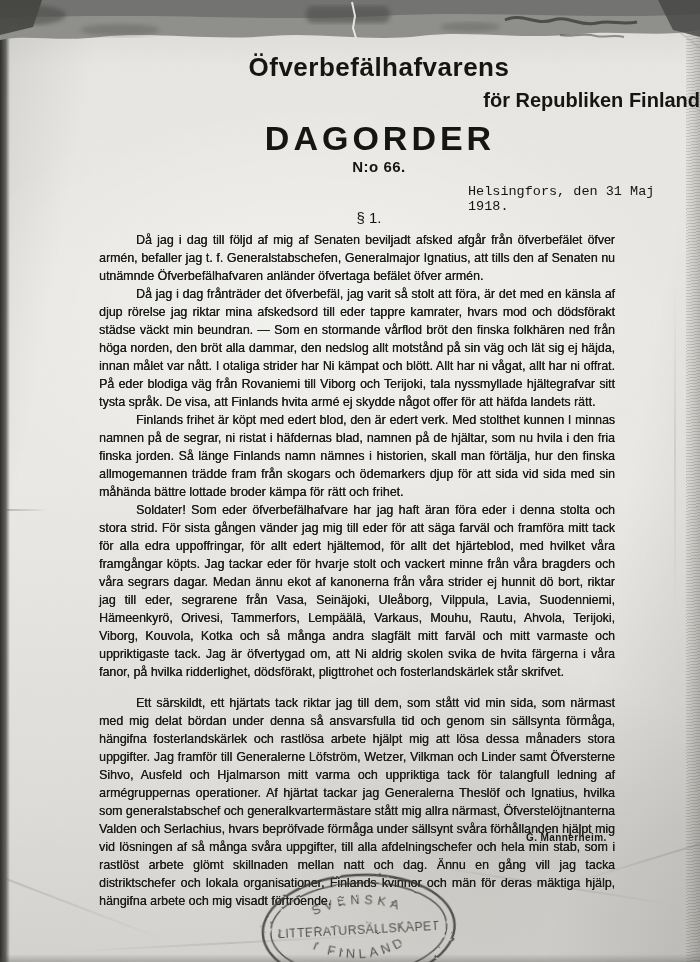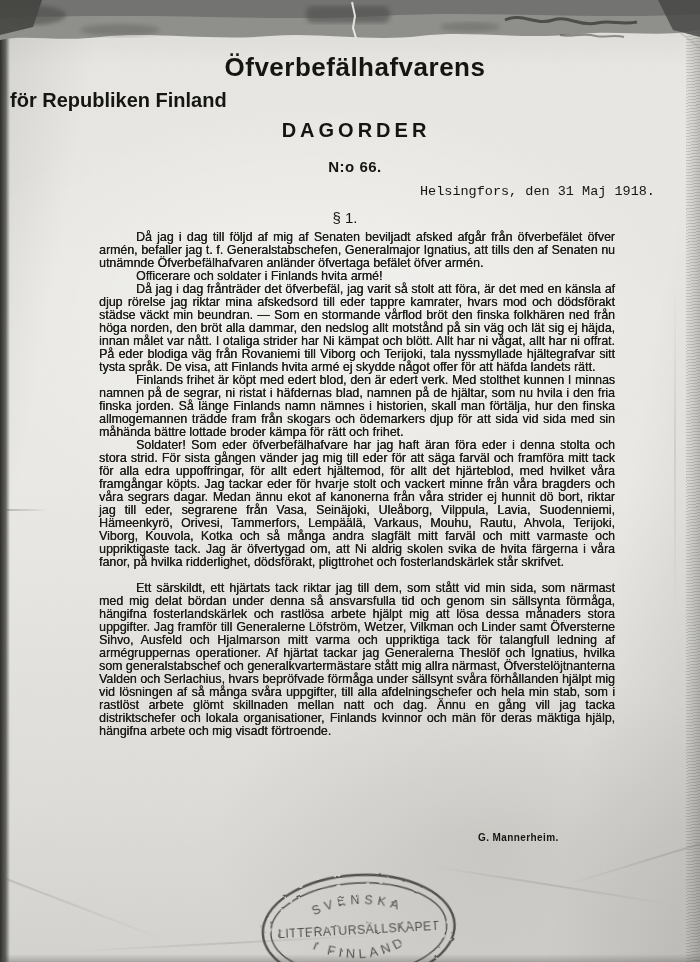--- a/index.html
+++ b/index.html
@@ -35,30 +35,30 @@
       background:linear-gradient(90deg,transparent,rgba(90,90,85,.22),transparent);}
   .c4{left:-16px;top:906px;width:190px;height:2px;transform:rotate(21deg);
       background:linear-gradient(90deg,rgba(90,90,85,.22),transparent);}
   .c5{left:70px;top:942px;width:320px;height:2px;transform:rotate(-3deg);
       background:linear-gradient(90deg,transparent,rgba(100,100,95,.18),transparent);}
   .c6{left:674px;top:280px;width:2px;height:340px;
       background:linear-gradient(180deg,transparent,rgba(70,70,66,.12),transparent);}
   .c7{left:430px;top:884px;width:240px;height:2px;transform:rotate(9deg);
       background:linear-gradient(90deg,transparent,rgba(100,100,95,.20),transparent);}
 
-  .t{position:absolute;color:#151513;}
+  .t{position:absolute;color:#151513;padding-left:48px;}
   .h1{left:10px;right:0;top:52px;text-align:center;font-size:26px;font-weight:bold;letter-spacing:.5px;}
-  .h2{left:10px;right:0;top:89px;text-align:left;font-size:20px;font-weight:bold;}
-  .h3{left:12px;right:0;top:119px;text-align:center;font-size:20px;font-weight:bold;letter-spacing:4px;}
+  .h2{left:10px;right:0;top:89px;text-align:right;font-size:20px;font-weight:bold;}
+  .h3{left:12px;right:0;top:119px;text-align:center;font-size:34px;font-weight:bold;letter-spacing:4px;}
   .h4{left:10px;right:0;top:158px;text-align:center;font-size:15px;font-weight:bold;letter-spacing:.5px;}
   .dateline{left:420px;top:184px;font-size:13.5px;font-family:Liberation Mono, monospace;}
   .section{left:0;right:10px;top:209px;text-align:center;font-size:15px;}
   .body{
     position:absolute;left:99px;top:231px;width:516px;
-    font-size:12.4px;line-height:13px;text-align:justify;color:#1c1c1a;
+    font-size:12.4px;line-height:18px;text-align:justify;color:#1c1c1a;
   }
   .body p{margin:0;text-indent:37px;text-shadow:0.25px 0 0 currentColor;}
   .body p.gap{margin-top:13px;}
   .signature{left:478px;top:832px;font-size:10px;font-weight:bold;letter-spacing:.4px;}
   .stamp{
     position:absolute;left:256px;top:872px;width:206px;height:125px;
     transform:rotate(-3deg);opacity:.85;
   }
 </style>
 </head>
@@ -105,21 +105,20 @@
 
   <div class="t h1">Öfverbefälhafvarens</div>
   <div class="t h2">för Republiken Finland</div>
   <div class="t h3">DAGORDER</div>
   <div class="t h4">N:o 66.</div>
   <div class="t dateline">Helsingfors, den 31 Maj 1918.</div>
   <div class="t section">§ 1.</div>
 
   <div class="body">
     <p>Då jag i dag till följd af mig af Senaten beviljadt afsked afgår från öfverbefälet öfver armén, befaller jag t. f. Generalstabschefen, Generalmajor Ignatius, att tills den af Senaten nu utnämnde Öfverbefälhafvaren anländer öfvertaga befälet öfver armén.</p>
-    <p>Officerare och soldater i Finlands hvita armé!</p>
     <p>Då jag i dag frånträder det öfverbefäl, jag varit så stolt att föra, är det med en känsla af djup rörelse jag riktar mina afskedsord till eder tappre kamrater, hvars mod och dödsförakt städse väckt min beundran. — Som en stormande vårflod bröt den finska folkhären ned från höga norden, den bröt alla dammar, den nedslog allt motstånd på sin väg och lät sig ej häjda, innan målet var nått. I otaliga strider har Ni kämpat och blött. Allt har ni vågat, allt har ni offrat. På eder blodiga väg från Rovaniemi till Viborg och Terijoki, tala nyssmyllade hjältegrafvar sitt tysta språk. De visa, att Finlands hvita armé ej skydde något offer för att häfda landets rätt.</p>
     <p>Finlands frihet är köpt med edert blod, den är edert verk. Med stolthet kunnen I minnas namnen på de segrar, ni ristat i häfdernas blad, namnen på de hjältar, som nu hvila i den fria finska jorden. Så länge Finlands namn nämnes i historien, skall man förtälja, hur den finska allmogemannen trädde fram från skogars och ödemarkers djup för att sida vid sida med sin måhända bättre lottade broder kämpa för rätt och frihet.</p>
     <p>Soldater! Som eder öfverbefälhafvare har jag haft äran föra eder i denna stolta och stora strid. För sista gången vänder jag mig till eder för att säga farväl och framföra mitt tack för alla edra uppoffringar, för allt edert hjältemod, för allt det hjärteblod, med hvilket våra framgångar köpts. Jag tackar eder för hvarje stolt och vackert minne från våra bragders och våra segrars dagar. Medan ännu ekot af kanonerna från våra strider ej hunnit dö bort, riktar jag till eder, segrarene från Vasa, Seinäjoki, Uleåborg, Vilppula, Lavia, Suodenniemi, Hämeenkyrö, Orivesi, Tammerfors, Lempäälä, Varkaus, Mouhu, Rautu, Ahvola, Terijoki, Viborg, Kouvola, Kotka och så många andra slagfält mitt farväl och mitt varmaste och uppriktigaste tack. Jag är öfvertygad om, att Ni aldrig skolen svika de hvita färgerna i våra fanor, på hvilka ridderlighet, dödsförakt, pligttrohet och fosterlandskärlek står skrifvet.</p>
     <p class="gap">Ett särskildt, ett hjärtats tack riktar jag till dem, som stått vid min sida, som närmast med mig delat bördan under denna så ansvarsfulla tid och genom sin sällsynta förmåga, hängifna fosterlandskärlek och rastlösa arbete hjälpt mig att lösa dessa månaders stora uppgifter. Jag framför till Generalerne Löfström, Wetzer, Vilkman och Linder samt Öfversterne Sihvo, Ausfeld och Hjalmarson mitt varma och uppriktiga tack för talangfull ledning af armégruppernas operationer. Af hjärtat tackar jag Generalerna Theslöf och Ignatius, hvilka som generalstabschef och generalkvartermästare stått mig allra närmast, Öfverstelöjtnanterna Valden och Serlachius, hvars bepröfvade förmåga under sällsynt svåra förhållanden hjälpt mig vid lösningen af så många svåra uppgifter, till alla afdelningschefer och hela min stab, som i rastlöst arbete glömt skillnaden mellan natt och dag. Ännu en gång vill jag tacka distriktschefer och lokala organisationer, Finlands kvinnor och män för deras mäktiga hjälp, hängifna arbete och mig visadt förtroende.</p>
   </div>
 
   <div class="t signature">G. Mannerheim.</div>
 
   <svg class="stamp" width="206" height="125" viewBox="0 0 206 125">
     <filter id="inkrough">

